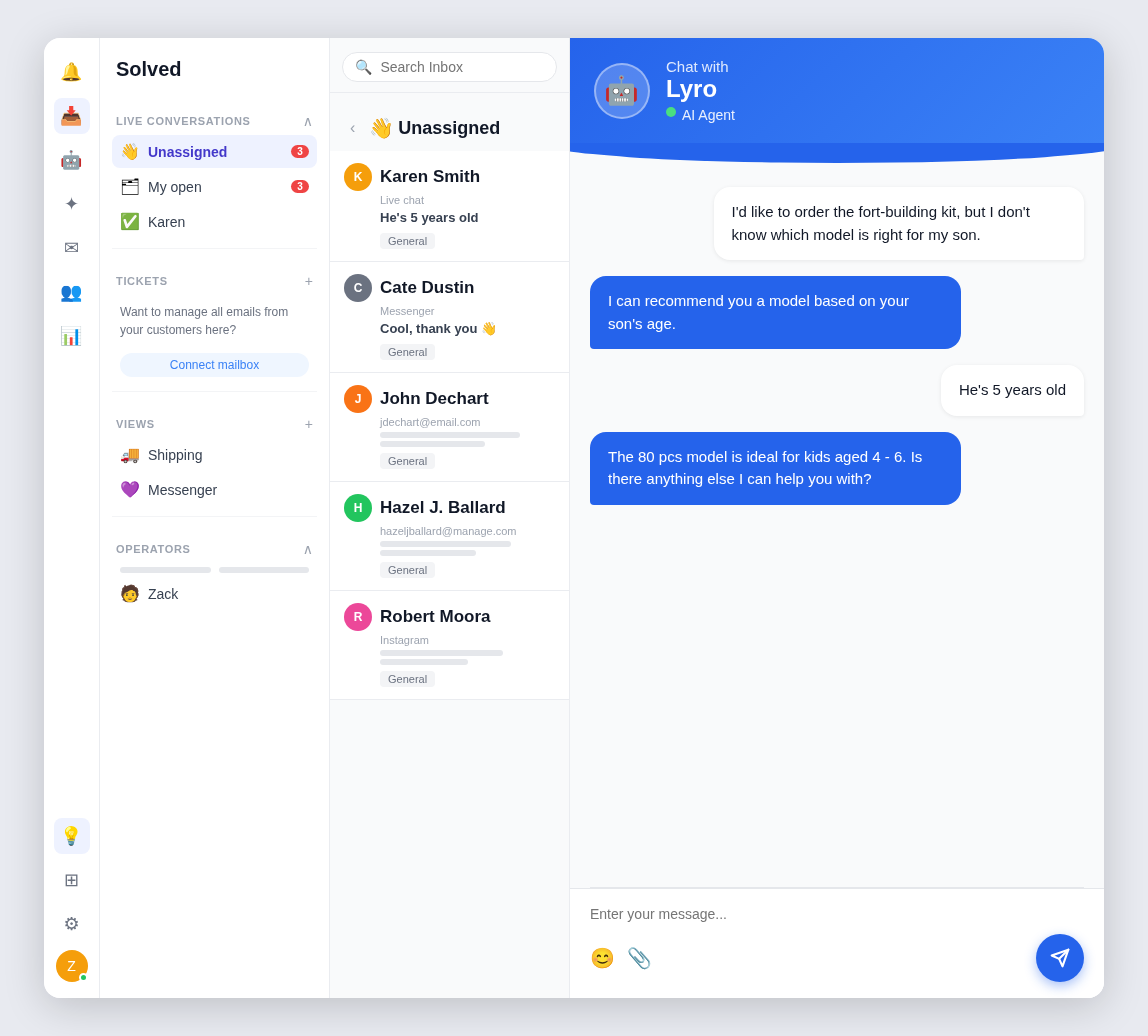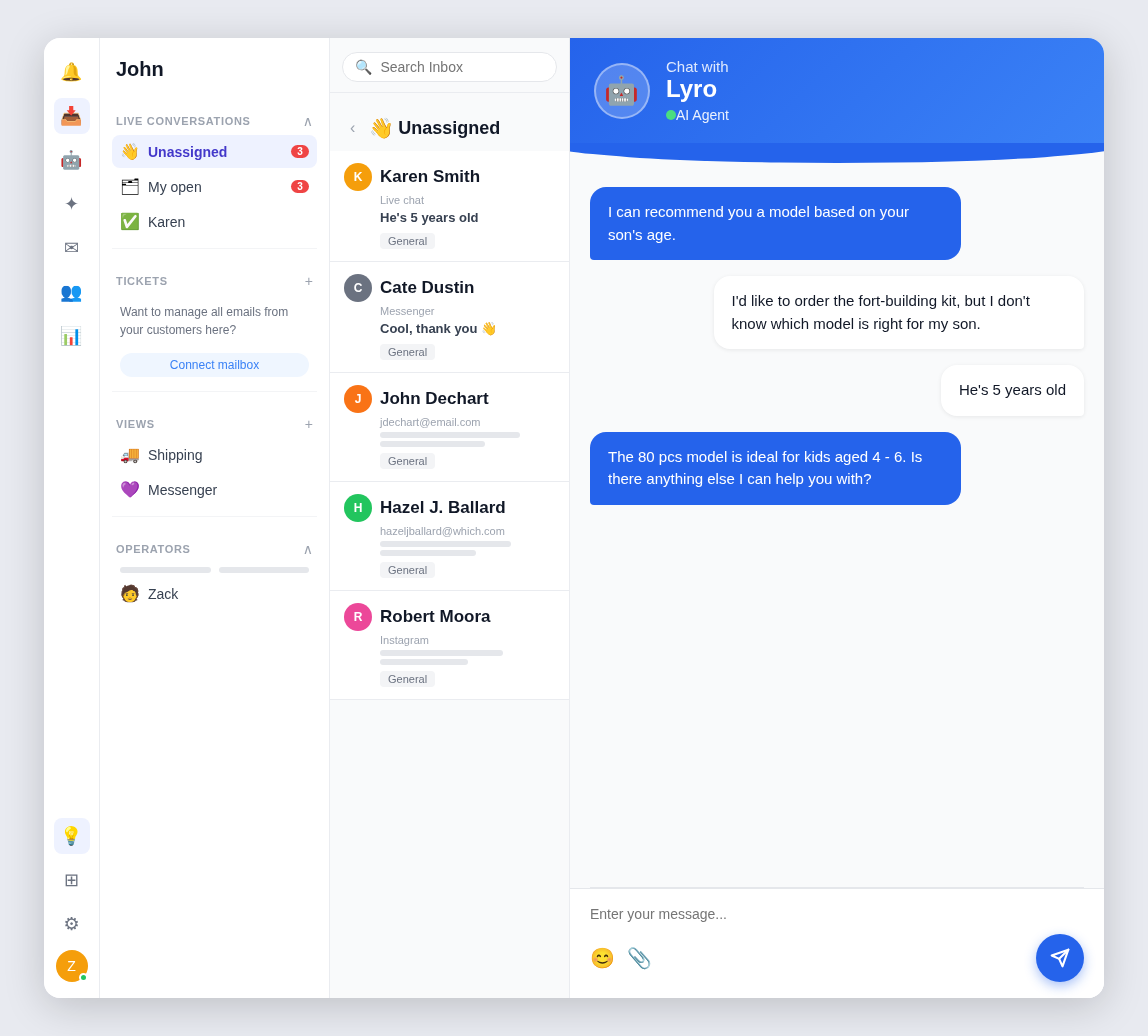--- a/index.html
+++ b/index.html
@@ -302,22 +302,22 @@
       color: rgba(255,255,255,0.85);
       font-weight: 500;
     }
     .chat-bot-name {
       font-size: 24px;
       font-weight: 700;
       color: #fff;
     }
     .ai-agent-badge {
       display: flex;
-      align-items: center;
-      gap: 0;
+      align-items: flex-start;
+      gap: 6px;
       margin-top: 4px;
     }
     .ai-dot {
       width: 10px;
       height: 10px;
       border-radius: 50%;
       background: #4ade80;
     }
     .ai-label {
       font-size: 14px;
@@ -431,21 +431,21 @@
       <div class="nav-icon">⊞</div>
       <div class="nav-icon">⚙</div>
       <div class="avatar-small">
         Z
         <div class="online-dot"></div>
       </div>
     </div>
   </div>
 
   <div class="sidebar">
-    <div class="sidebar-title">John</div>
+    <div class="sidebar-title">Solved</div>
 
     <div class="section-header">
       <span class="section-header-label">LIVE CONVERSATIONS</span>
       <span class="section-header-icon">∧</span>
     </div>
 
     <div class="sidebar-item active">
       <span class="sidebar-item-icon">👋</span>
       <span class="sidebar-item-label">Unassigned</span>
       <span class="badge">3</span>
@@ -553,21 +553,21 @@
           <div class="conv-line" style="width:60%"></div>
         </div>
         <div><span class="conv-tag">General</span></div>
       </div>
 
       <div class="conv-item">
         <div class="conv-item-header">
           <div class="conv-avatar" style="background:#22c55e; color:#fff;">H</div>
           <span class="conv-name">Hazel J. Ballard</span>
         </div>
-        <div class="conv-source">hazeljballard@which.com</div>
+        <div class="conv-source">hazeljballard@manage.com</div>
         <div class="conv-lines">
           <div class="conv-line" style="width:75%"></div>
           <div class="conv-line" style="width:55%"></div>
         </div>
         <div><span class="conv-tag">General</span></div>
       </div>
 
       <div class="conv-item">
         <div class="conv-item-header">
           <div class="conv-avatar" style="background:#ec4899; color:#fff;">R</div>
@@ -594,26 +594,26 @@
           <div class="ai-dot"></div>
           <span class="ai-label">AI Agent</span>
         </div>
       </div>
     </div>
 
     <div class="wave-divider"></div>
 
     <div class="chat-messages">
 
+      <div class="msg-bubble user">
+        I'd like to order the fort-building kit, but I don't know which model is right for my son.
+      </div>
+
       <div class="msg-bubble bot">
         I can recommend you a model based on your son's age.
-      </div>
-
-      <div class="msg-bubble user">
-        I'd like to order the fort-building kit, but I don't know which model is right for my son.
       </div>
 
       <div class="msg-bubble user">
         He's 5 years old
       </div>
 
       <div class="msg-bubble bot">
         The 80 pcs model is ideal for kids aged 4 - 6. Is there anything else I can help you with?
       </div>
 

